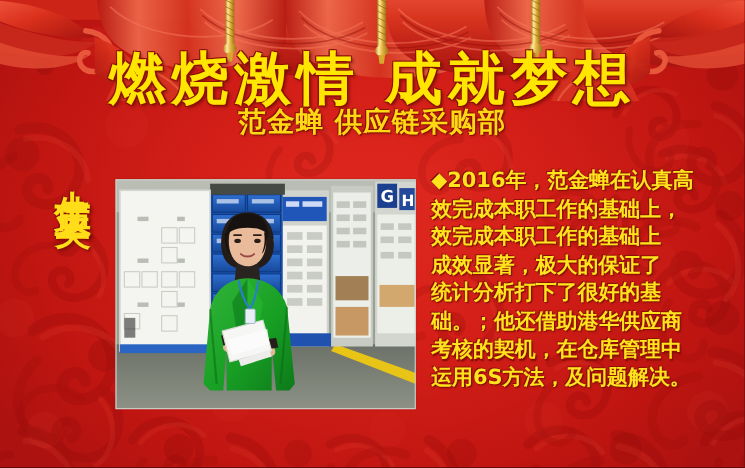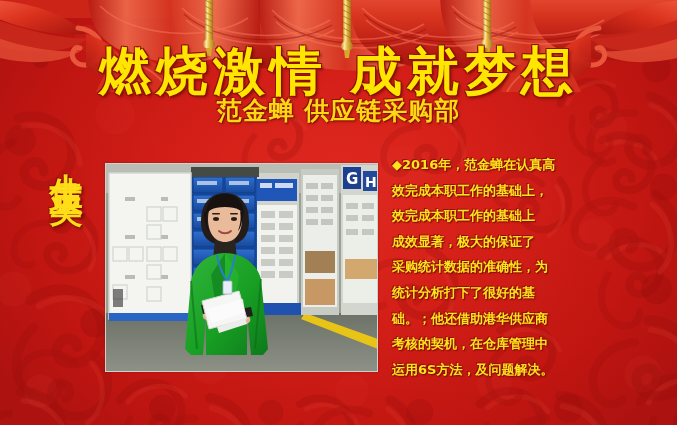--- a/index.html
+++ b/index.html
@@ -98,21 +98,21 @@
     background:#dcdcdc;
     overflow:hidden;
     z-index:5;
     box-shadow:0 0 2px rgba(0,0,0,.25);
   }
   .photo svg{display:block;width:273px;height:209px;}
 
   .body-text{
     position:absolute;left:392px;top:152px;
     width:280px;
-    font-size:13px;
+    font-size:19px;
     font-weight:bold;
     line-height:25.6px;
     color:#ffe31c;
     letter-spacing:0px;
     text-shadow:1px 1px 0 #8c1008,-1px -1px 0 #8c1008,1px 1px 2px rgba(90,8,4,.55);
     z-index:6;
   }
   .body-text .ln{display:block;white-space:nowrap;}
 </style>
 </head>
@@ -476,20 +476,19 @@
 
       <rect x="0" y="0" width="273" height="209" fill="none" stroke="#cfd2cb" stroke-width="2"></rect>
     </svg>
   </div>
 
   <div class="body-text">
     <span class="ln">◆2016年，范金蝉在认真高</span>
     <span class="ln">效完成本职工作的基础上，</span>
     <span class="ln">效完成本职工作的基础上</span>
     <span class="ln">成效显著，极大的保证了</span>
-    <span class="ln">采购统计数据的准确性，为</span>
     <span class="ln">统计分析打下了很好的基</span>
     <span class="ln">础。；他还借助港华供应商</span>
     <span class="ln">考核的契机，在仓库管理中</span>
     <span class="ln">运用6S方法，及问题解决。</span>
   </div>
 
 </div>
 
 </body></html>

